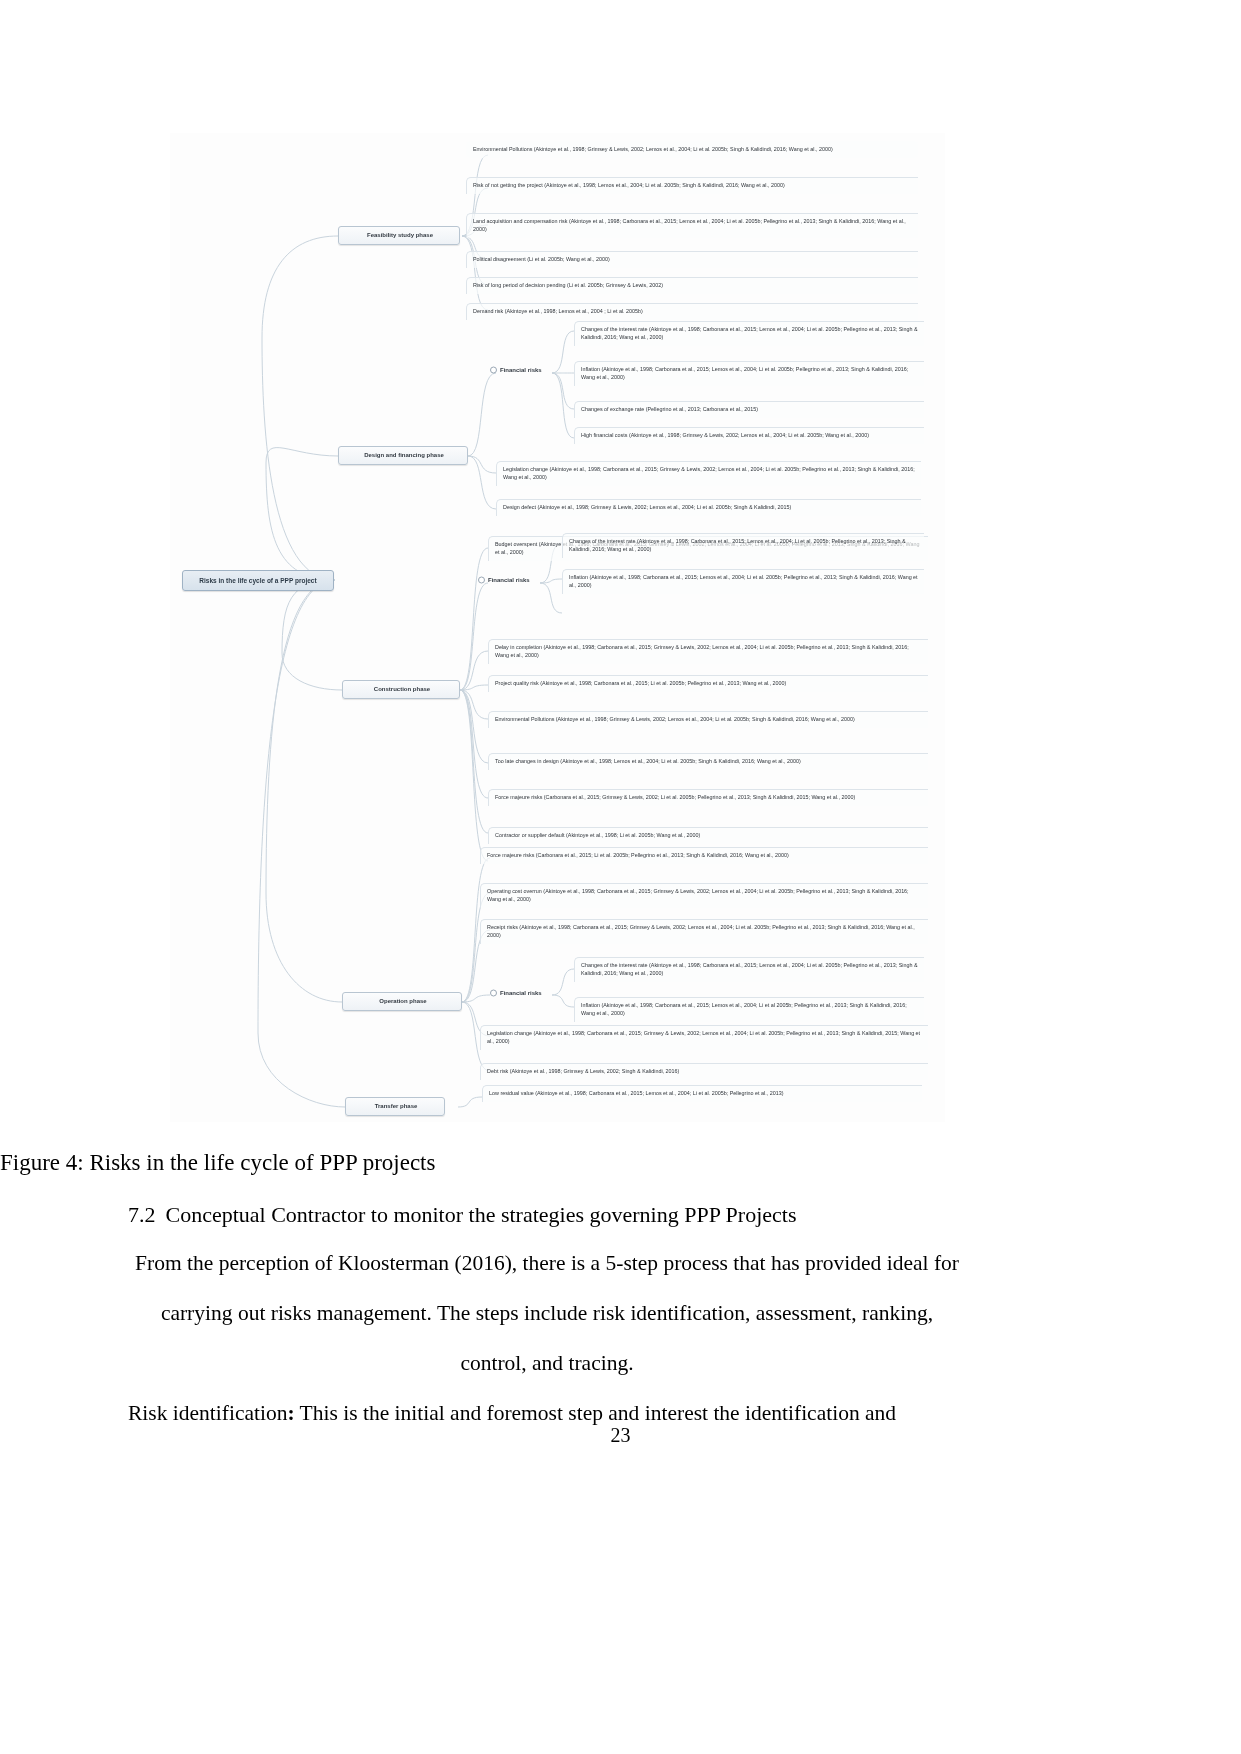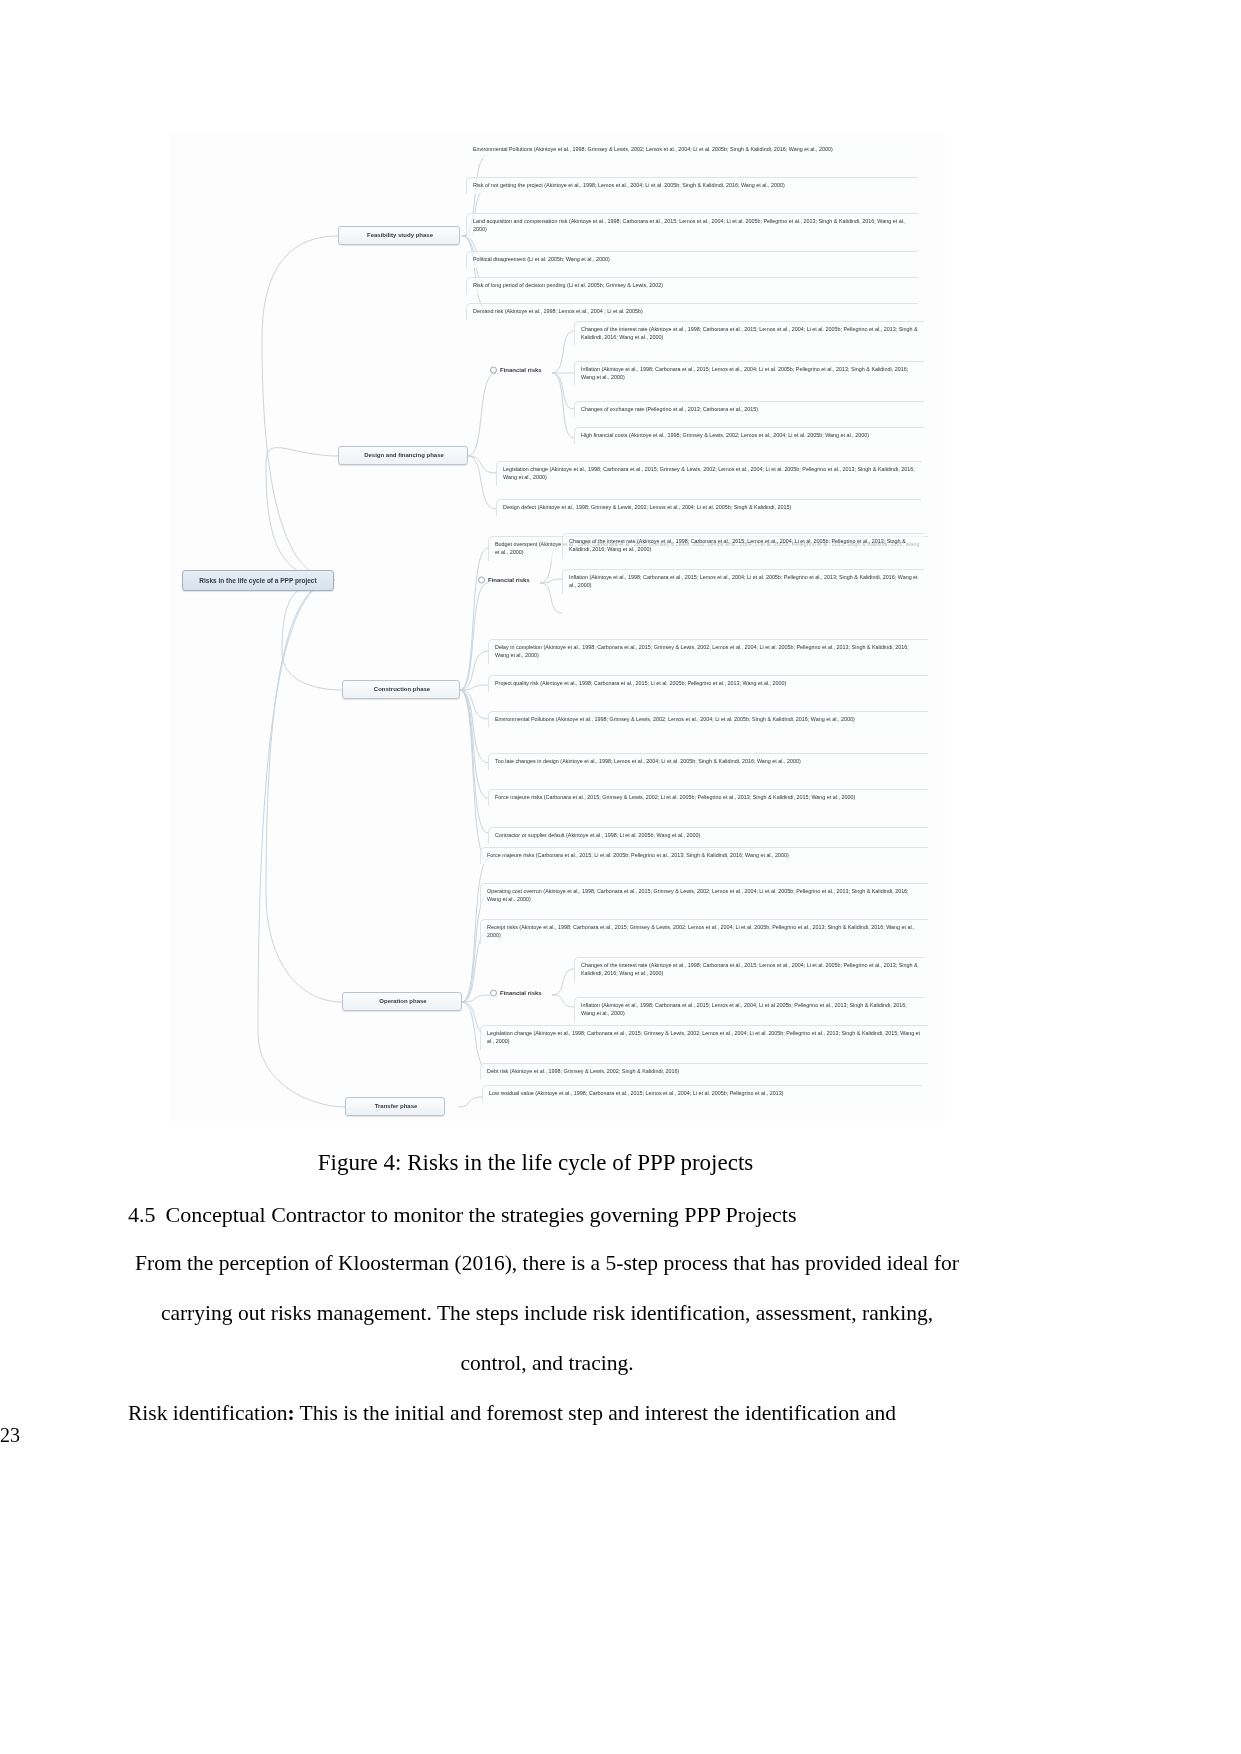--- a/index.html
+++ b/index.html
@@ -86,36 +86,36 @@
   .leaf.framed{
     border:1px solid #dde4ea;
     border-right:none;
     border-bottom:none;
     border-radius:5px 0 0 0;
   }
 
   
   .fig-caption{
     position:absolute;left:0;top:1150px;width:1071px;
-    text-align:center;font-size:23px;font-family:Liberation Serif, serif;
+    font-size:23px;font-family:Liberation Serif, serif;
   }
   .section-heading{
     position:absolute;left:128px;top:1202px;width:980px;
     font-size:22px;
   }
   .section-heading .num{margin-right:10px;}
   .body-text{
     position:absolute;left:128px;width:838px;
     font-size:21.5px;line-height:50px;
   }
   .p1{top:1238px;text-align:center;}
   .p2{top:1388px;}
   .page-num{
     position:absolute;left:0;top:1424px;width:1241px;
-    font-size:20px;
+    text-align:center;font-size:20px;
   }
   b.bold{font-weight:bold;}
 </style>
 </head>
 <body>
 
 <div class="page">
 
   <div class="figure-wrap">
     <div class="mindmap">
@@ -238,21 +238,21 @@
       <div class="node phase" style="left:175px;top:964px;width:100px;">Transfer phase</div>
 
       <div class="node leaf framed" style="left:312px;top:952px;width:440px;">Low residual value (Akintoye et al., 1998; Carbonara et al., 2015; Lemos et al., 2004; Li et al. 2005b; Pellegrino et al., 2013)</div>
 
     </div>
   </div>
 
   <div class="fig-caption">Figure 4: Risks in the life cycle of PPP projects</div>
 
   <div class="section-heading">
-    <span class="num">4.5</span><span>Conceptual Contractor to monitor the strategies governing PPP Projects</span>
+    <span class="num">7.2</span><span>Conceptual Contractor to monitor the strategies governing PPP Projects</span>
   </div>
 
   <div class="body-text p1">From the perception of Kloosterman (2016), there is a 5-step process that has provided ideal for carrying out risks management. The steps include risk identification, assessment, ranking, control, and tracing.</div>
 
   <div class="body-text p2">
     <span>Risk identification</span><b class="bold">:</b><span> This is the initial and foremost step and interest the identification and</span>
   </div>
 
   <div class="page-num">23</div>
 

